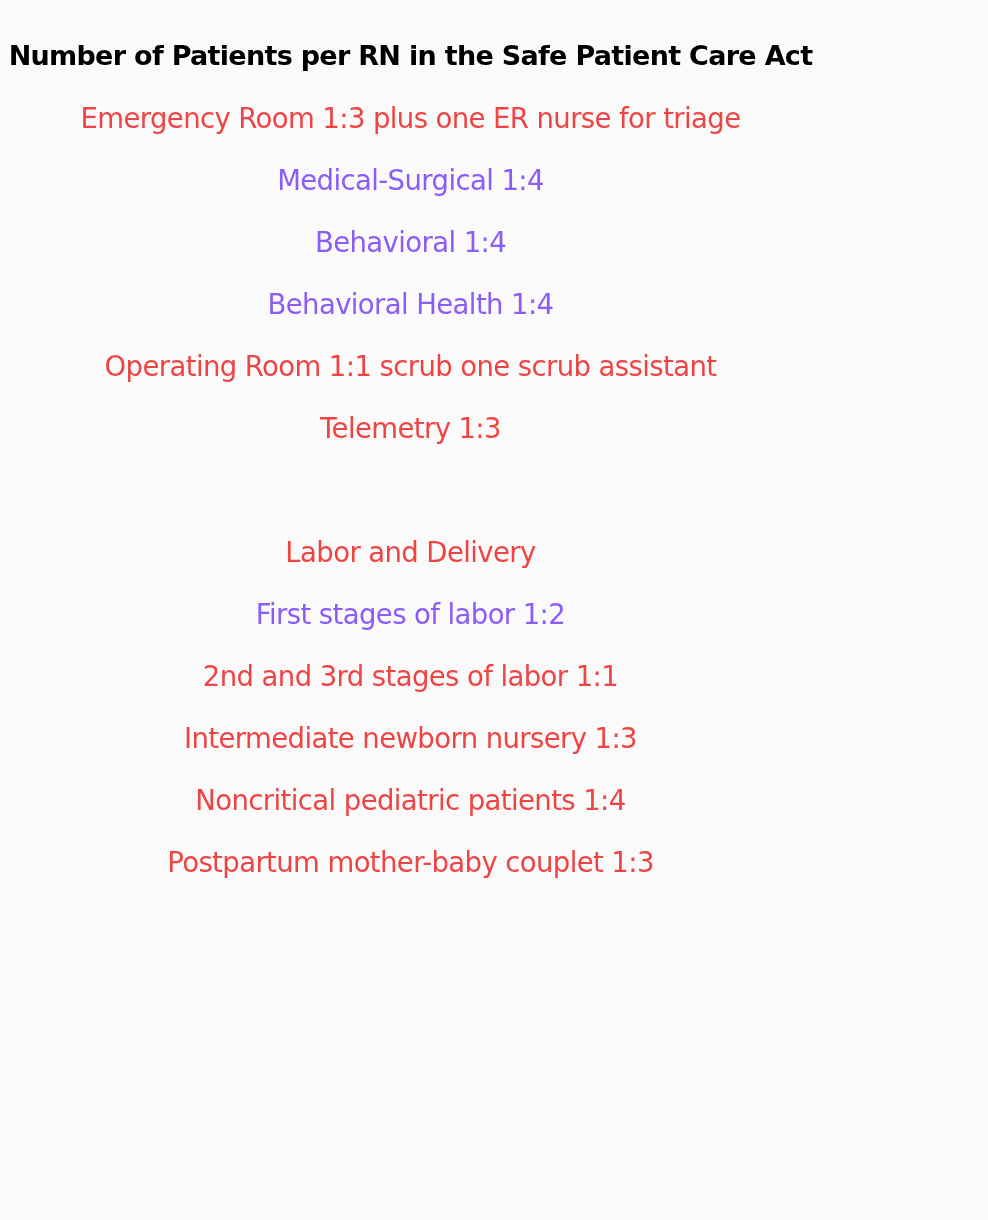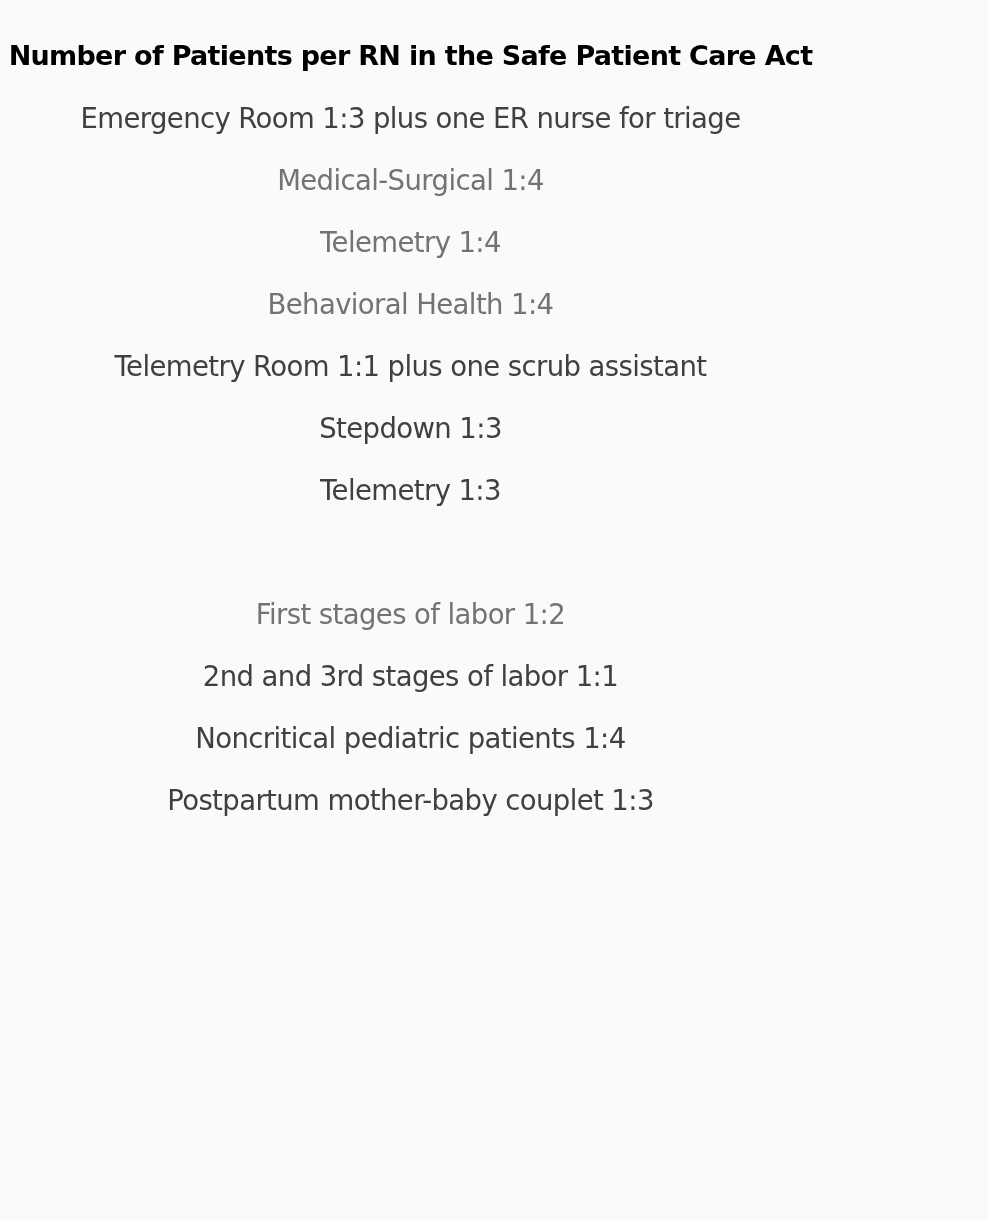--- a/index.html
+++ b/index.html
@@ -6,39 +6,40 @@
   body {
     width: 988px; height: 1220px; overflow: hidden;
     background: #fafafa;
     font-family: "DejaVu Sans", sans-serif;
   }
   .doc { position: relative; width: 821px; padding-top: 25px; }
   .row {
     height: 62px; line-height: 62px;
     text-align: center; white-space: nowrap;
     font-size: 27.5px; letter-spacing: -0.6px;
-    color: #404040;
+    color: #ef4444;
   }
   .row.title { font-weight: bold; font-size: 27px; color: #000; letter-spacing: -0.7px; }
-  .row.gray { color: #737373; }
+  .row.gray { color: #8b5cf6; }
   .row.blank { }
 </style>
 </head>
 <body>
 
 <div class="doc">
   <div class="row title">Number of Patients per RN in the Safe Patient Care Act</div>
 
   <div class="row">Emergency Room 1:3 plus one ER nurse for triage</div>
   <div class="row gray">Medical-Surgical 1:4</div>
-  <div class="row gray">Telemetry 1:4</div>
+  <div class="row gray">Behavioral 1:4</div>
   <div class="row gray">Behavioral Health 1:4</div>
-  <div class="row">Telemetry Room 1:1 plus one scrub assistant</div>
-  <div class="row">Stepdown 1:3</div>
+  <div class="row">Operating Room 1:1 scrub one scrub assistant</div>
   <div class="row">Telemetry 1:3</div>
 
   <div class="row blank"></div>
 
+  <div class="row">Labor and Delivery</div>
   <div class="row gray">First stages of labor 1:2</div>
   <div class="row">2nd and 3rd stages of labor 1:1</div>
+  <div class="row">Intermediate newborn nursery 1:3</div>
   <div class="row">Noncritical pediatric patients 1:4</div>
   <div class="row">Postpartum mother-baby couplet 1:3</div>
 </div>
 
 </body></html>

